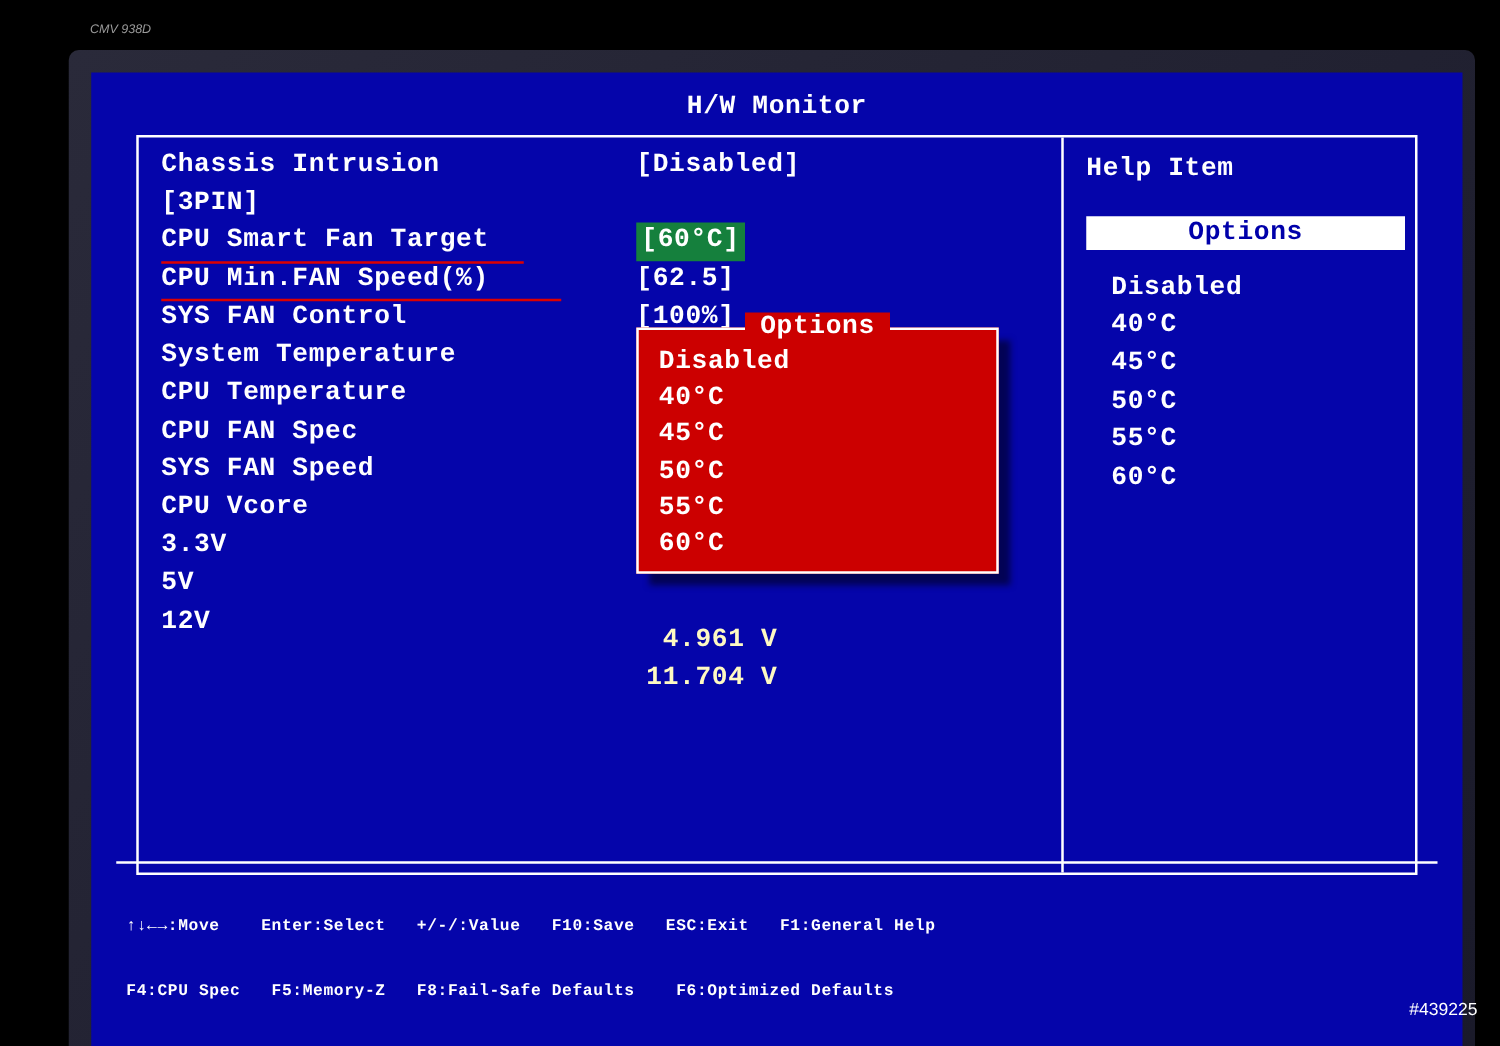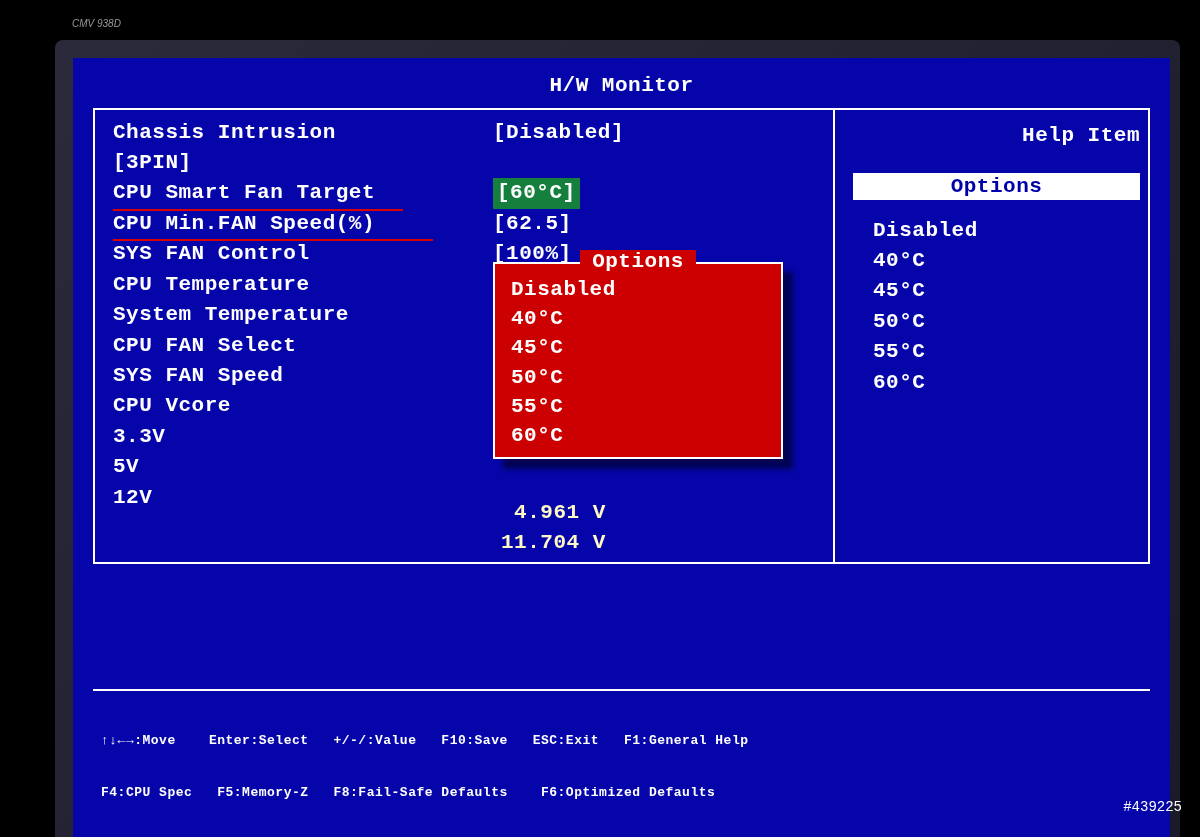--- a/index.html
+++ b/index.html
@@ -44,22 +44,22 @@
 }
 .header {
   text-align: center;
   padding: 4px 0 6px;
   line-height: 1.5;
 }
 .header-title { white-space: nowrap; }
 .header-subtitle { }
 .main-layout {
   position: relative;
-  margin: 0 20px;
-  height: 456px;
+  margin: 0 36px;
+  height: 592px;
 }
 .outer-border {
   position: absolute;
   top: 0; left: 0; right: 0; bottom: 0;
   border: 3px double #fff;
   border-width: 2px;
 }
 .divider-vertical {
   position: absolute;
   top: 2px;
@@ -102,21 +102,21 @@
   padding-left: 155px;
   white-space: pre;
 }
 .right-panel {
   position: absolute;
   top: 10px;
   left: 760px;
   right: 10px;
 }
 .help-title {
-  text-align: right;
+  text-align: left;
   padding: 6px 0 26px;
 }
 .options-bar {
   background: #fff;
   color: #0000aa;
   padding: 2px 0;
   text-align: center;
   margin-bottom: 16px;
 }
 .help-options {
@@ -165,21 +165,21 @@
   line-height: 1.35;
   white-space: pre;
   font-size: 13px;
 }
 .watermark {
   position: absolute;
   bottom: 22px;
   right: 18px;
   color: #fff;
   font-size: 14px;
-  font-family: Liberation Mono, monospace;
+  font-family: Liberation Sans, sans-serif;
   font-weight: normal;
   z-index: 20;
 }
 </style>
 </head>
 <body>
 
 <div class="monitor-label">CMV 938D</div>
 
 <div class="monitor-bezel">
@@ -195,23 +195,23 @@
 
       <div class="left-panel">
         <div id="settings-rows">
             <div class="row"><span class="label">Chassis Intrusion</span><span class="value">[Disabled]</span></div>
             <div class="row"><span class="value">[3PIN]</span></div>
             <div class="row"><span class="label underlined u1">CPU Smart Fan Target</span><span class="value highlighted-value">[60°C]</span></div>
             <div class="row"><span class="label underlined u2">CPU Min.FAN Speed(%)</span><span class="value">[62.5]</span></div>
             <div class="row"><span class="label">SYS FAN Control</span><span class="value">[100%]</span></div>
           </div>
         <div id="pchealth-rows">
+            <div class="row">System Temperature</div>
             <div class="row">CPU Temperature</div>
-            <div class="row">System Temperature</div>
-            <div class="row">CPU FAN Select</div>
+            <div class="row">CPU FAN Spec</div>
             <div class="row">SYS FAN Speed</div>
             <div class="row">CPU Vcore</div>
             <div class="row">3.3V</div>
             <div class="row">5V</div>
             <div class="row">12V</div>
           </div>
       </div>
 
       <div class="dim-values" id="dim-values"><div> 4.961 V</div><div>11.704 V</div></div>
 

